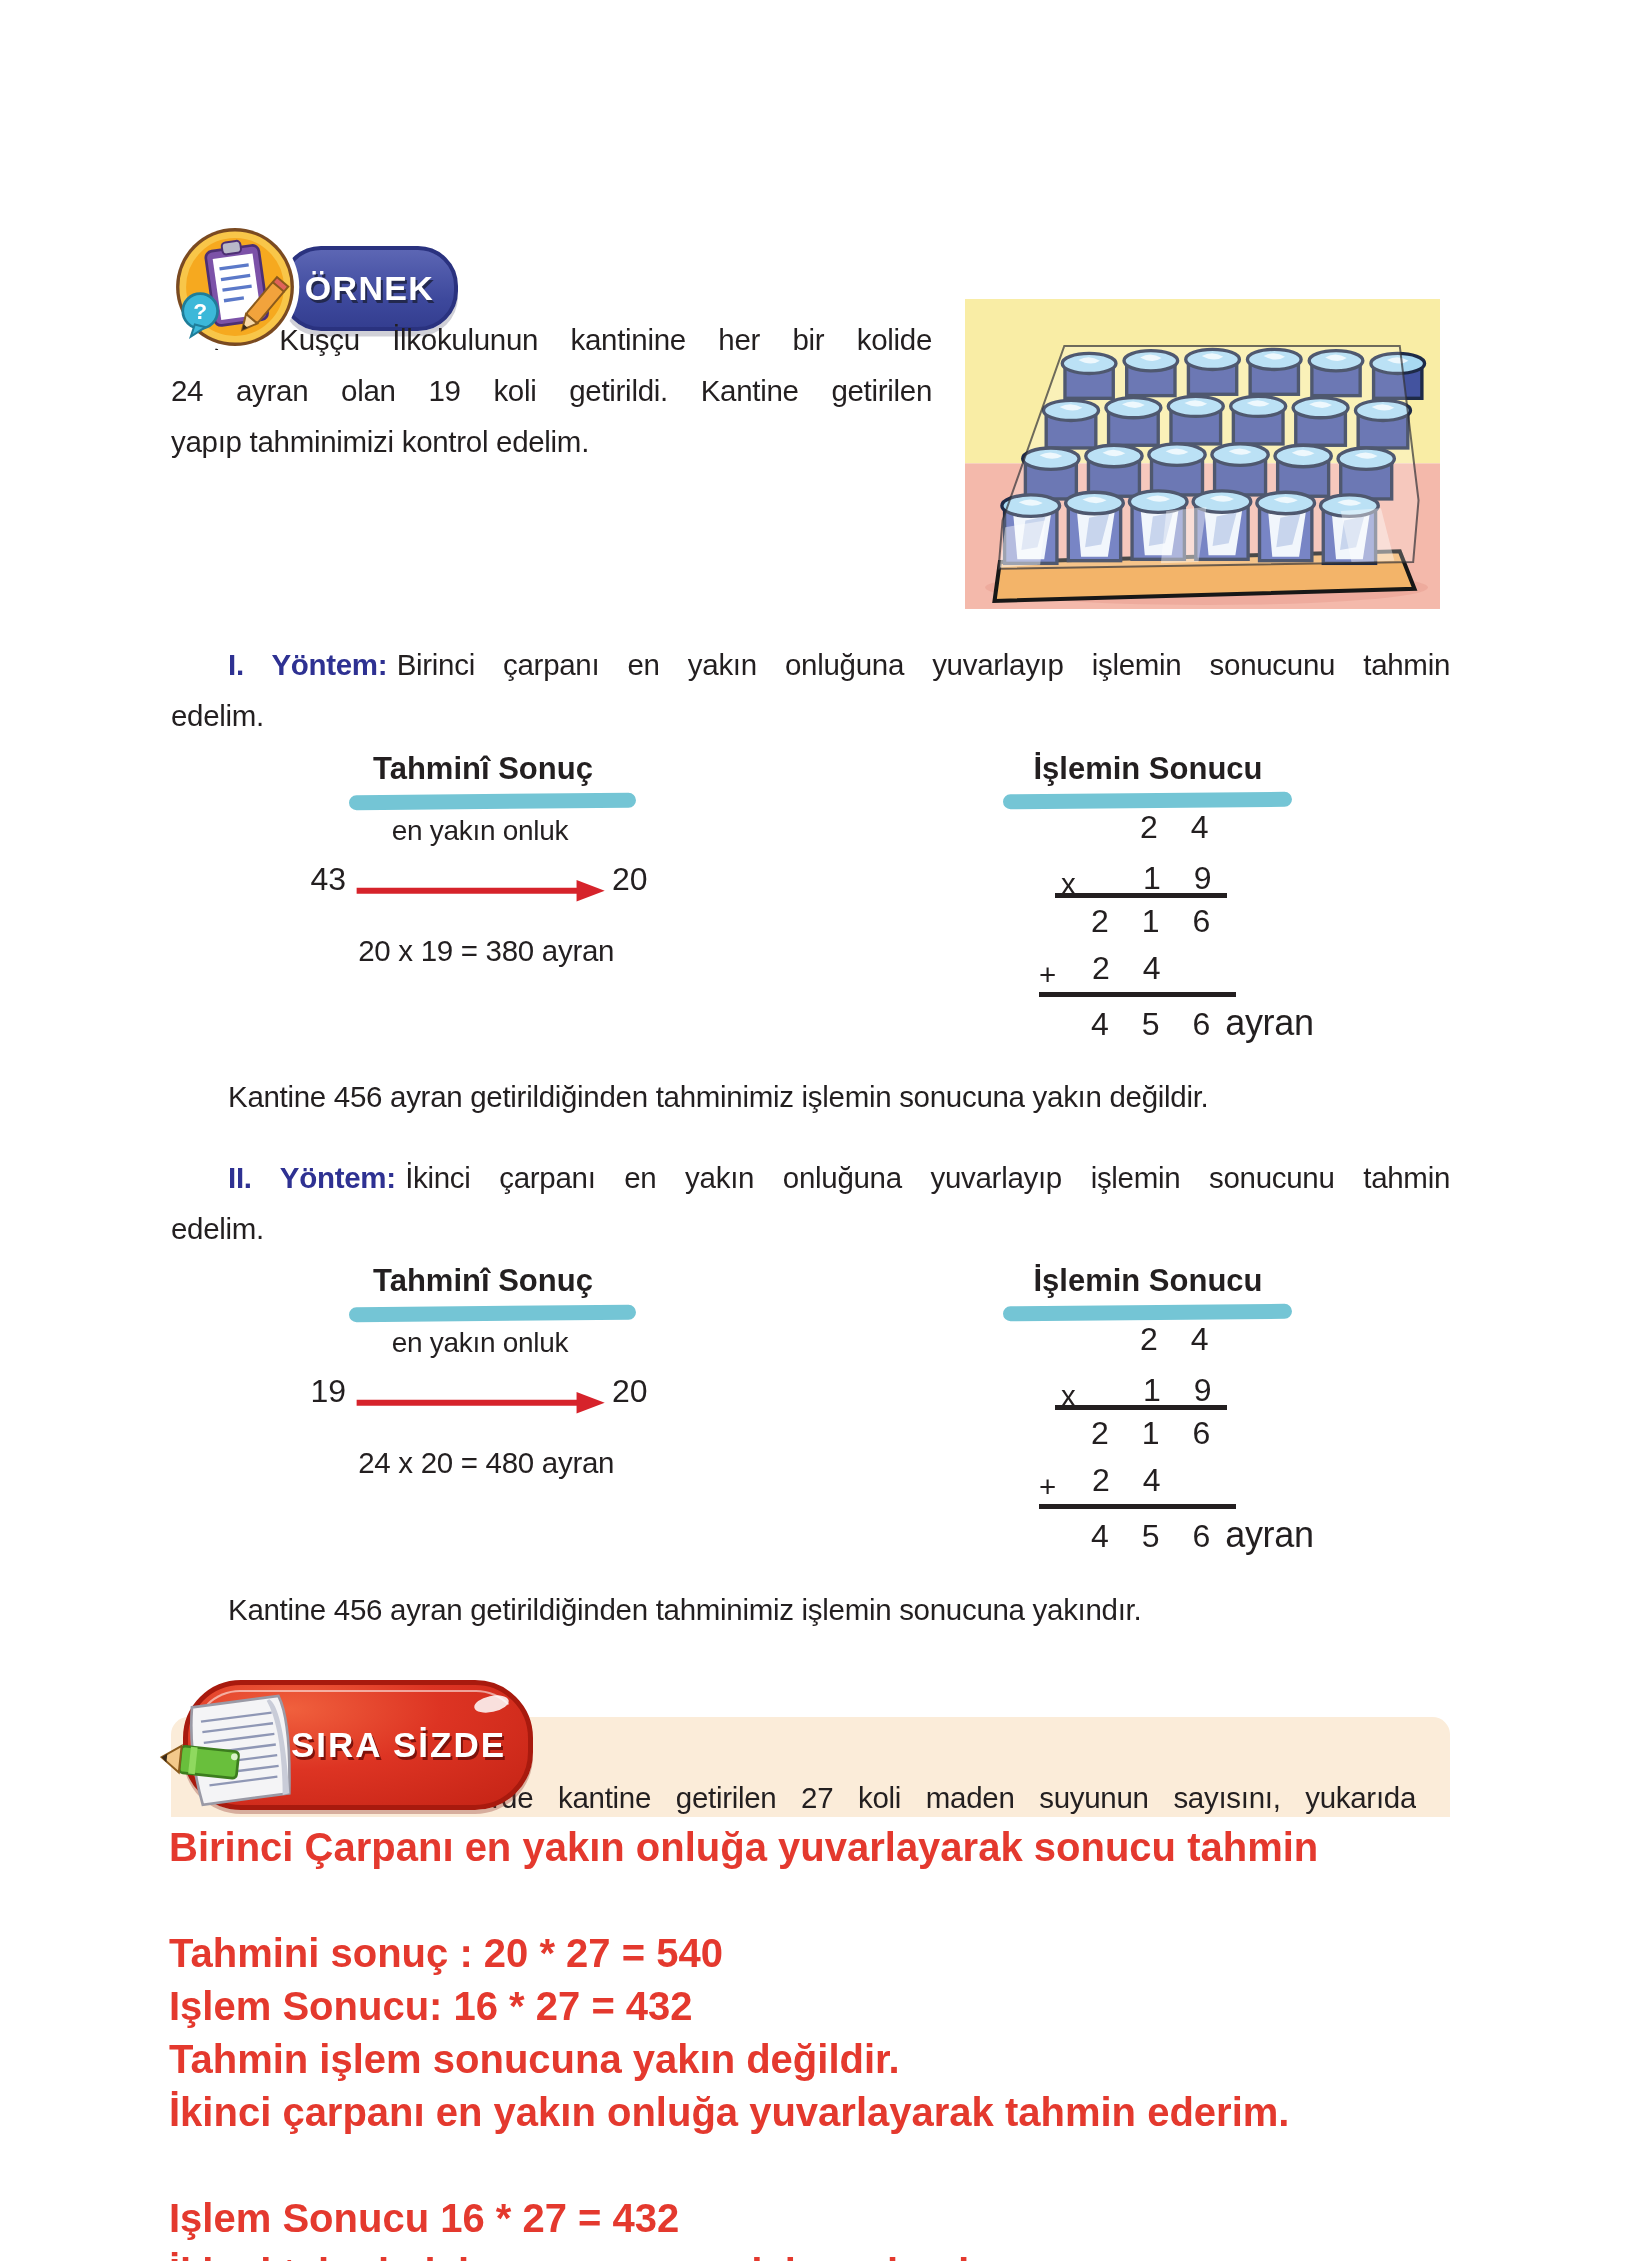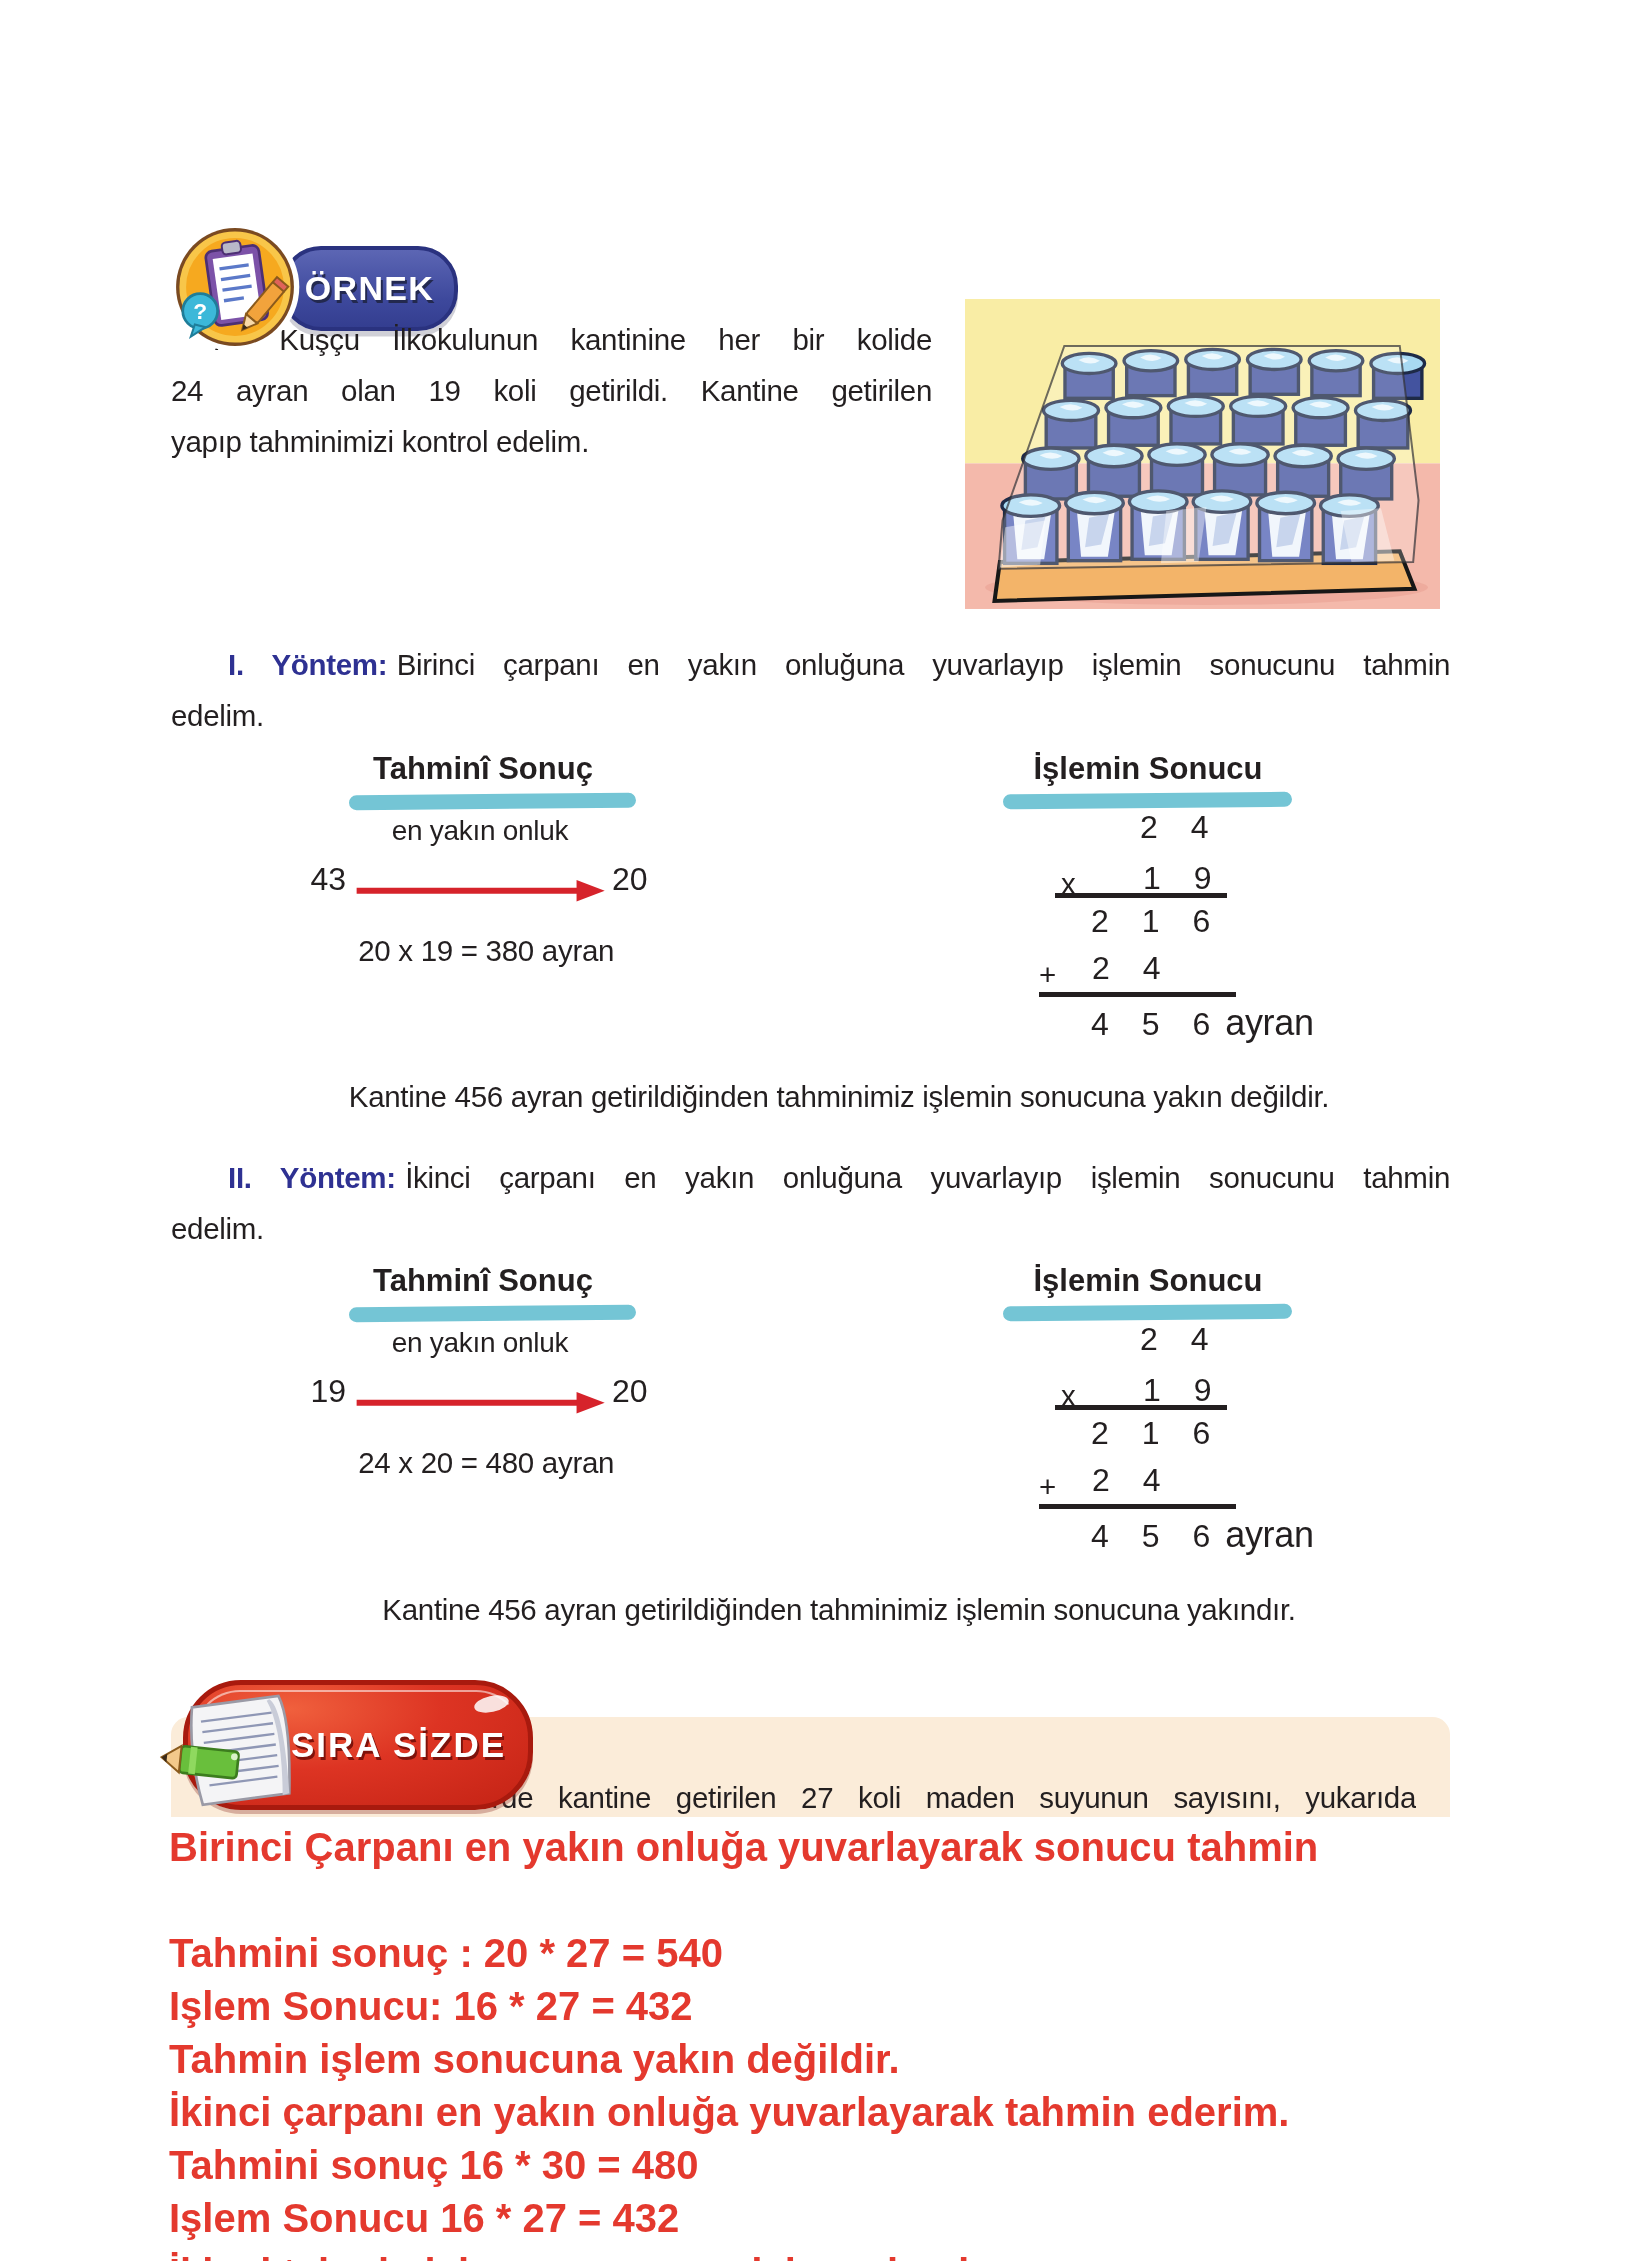--- a/index.html
+++ b/index.html
@@ -40,21 +40,21 @@
   .est-eq{position:absolute;left:6.7px;top:183px;width:369px;text-align:center;font-size:29.5px;letter-spacing:-0.3px;}
 
   
   .opcol{position:absolute;left:960px;width:470px;height:295px;font-size:32px;}
   .op-brush{left:43px;top:42px;width:289px;}
   .oprow{position:absolute;letter-spacing:12px;white-space:pre;}
   .opsign{position:absolute;font-size:29.5px;}
   .oprule{position:absolute;height:4.7px;background:#231f20;}
   .res-unit{letter-spacing:-0.3px;font-size:36px;margin-left:3px;}
 
-  .sentence{position:absolute;left:171px;width:1279px;font-size:29.5px;letter-spacing:-0.3px;text-indent:57px;text-align:center;}
+  .sentence{position:absolute;left:171px;width:1279px;font-size:29.5px;letter-spacing:-0.3px;text-indent:57px;}
 
   
   .sira-box{position:absolute;left:171px;top:1717px;width:1279px;height:101px;background:#fbecd9;border-radius:17.5px 17.5px 0 0;}
   .sira-q{position:absolute;left:0;right:34px;bottom:2.7px;font-size:29.5px;letter-spacing:-0.3px;text-indent:57px;
     text-align:justify;text-align-last:justify;white-space:nowrap;overflow:hidden;}
   .sira-pill{position:absolute;left:183px;top:1680px;width:340px;height:120px;border-radius:58px;z-index:3;
     background:radial-gradient(ellipse at 30% 20%,#f0603d 0%,#dd3423 45%,#c42315 100%);
     border:5.4px solid #a81a0e;box-shadow:0 4px 0 rgba(150,60,50,.35);display:flex;align-items:center;justify-content:center;}
   .sira-pill:after{content:"";position:absolute;right:19px;top:10.7px;width:35px;height:16px;border-radius:50%;
     background:rgba(255,255,255,.85);transform:rotate(-12deg);}
@@ -372,19 +372,18 @@
       <circle cx="118" cy="104" r="5" fill="#d9f2c8"></circle>
     </g>
   </svg>
 
   <div class="answers">
     <div class="aline" style="top:4px;">Birinci Çarpanı en yakın onluğa yuvarlayarak sonucu tahmin</div>
     <div class="aline" style="top:110px;">Tahmini sonuç : 20 * 27 = 540</div>
     <div class="aline" style="top:163px;">Işlem Sonucu: 16 * 27 = 432</div>
     <div class="aline" style="top:269px;">İkinci çarpanı en yakın onluğa yuvarlayarak tahmin ederim.</div>
     <div class="aline" style="top:216px;">Tahmin işlem sonucuna yakın değildir.</div>
-    <div class="aline" style="top:322px;">Tahmini sonuç 16 * 30 = 480</div>
     <div class="aline" style="top:375px;">Işlem Sonucu 16 * 27 = 432</div>
     <div class="aline" style="top:430px;">İkinci tahmin işlem sonucuna daha yakındır.</div>
   </div>
 
 </div>
 
 
 </body></html>

